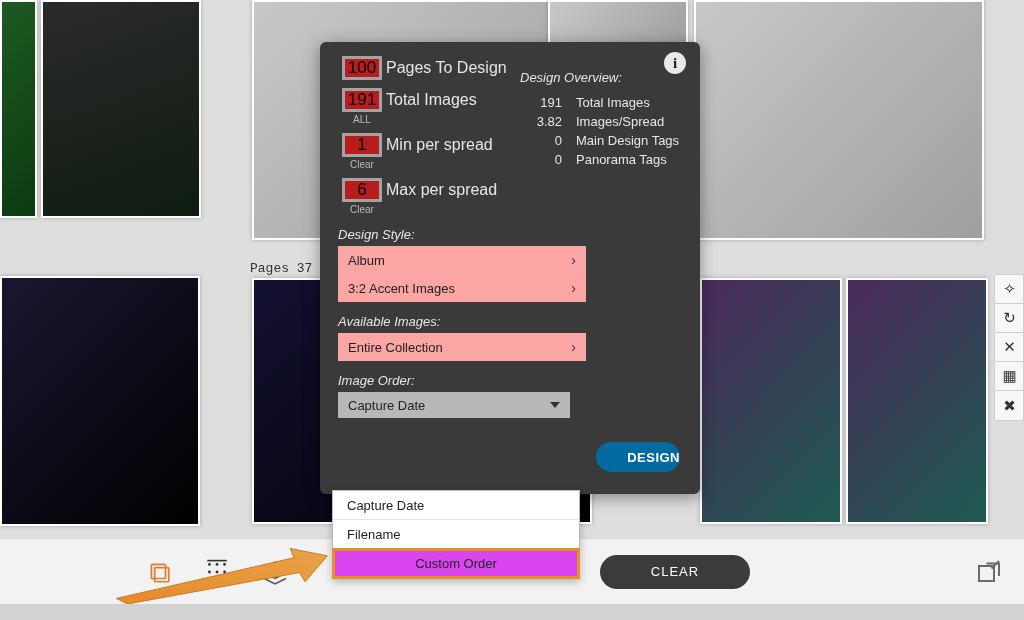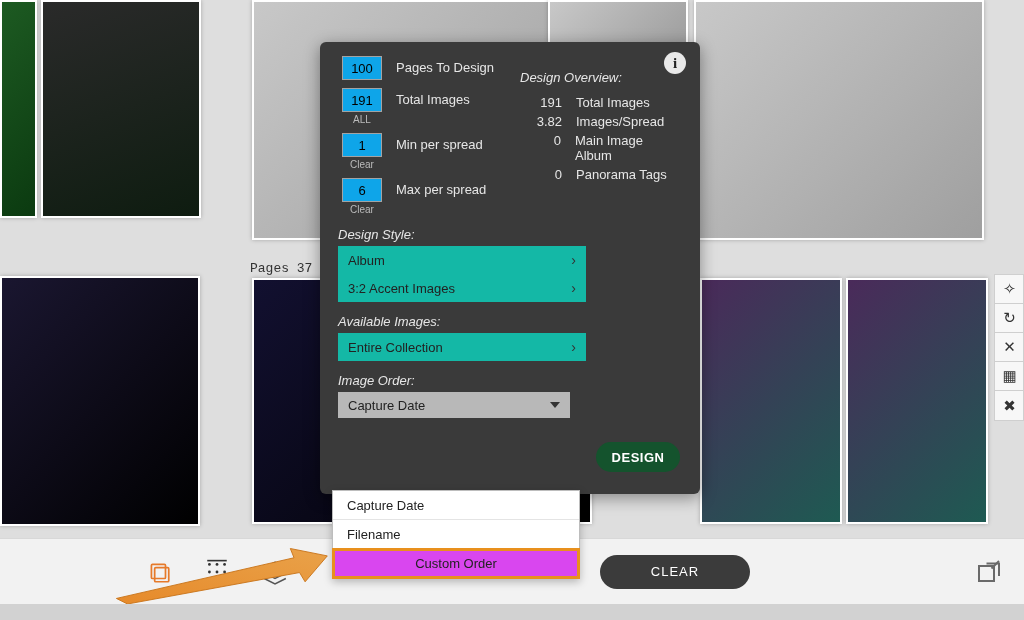--- a/index.html
+++ b/index.html
@@ -16,45 +16,45 @@
 
   
   .popover {
     position: absolute; left: 320px; top: 42px; width: 380px; height: 452px;
     background: #3a3a3a; color: #e6e6e6; border-radius: 6px; padding: 14px 18px 18px 18px;
     box-shadow: 0 4px 16px rgba(0,0,0,.4);
   }
   .row { display: flex; align-items: flex-start; margin-bottom: 8px; }
   .numcell { display: flex; flex-direction: column; align-items: center; width: 48px; }
   .numbox {
-    width: 40px; height: 24px; background: #0ea5e9; color: #000; font-size: 13px;
+    width: 40px; height: 24px; background: #b91c1c; color: #000; font-size: 17px;
     display: flex; align-items: center; justify-content: center;
-    border: 1px solid #a3a3a3;
+    border: 3px solid #a3a3a3;
   }
   .sublabel { font-size: 10px; color: #bbb; margin-top: 2px; cursor: pointer; }
-  .rowlabel { font-size: 13px; margin-left: 10px; line-height: 24px; }
+  .rowlabel { font-size: 16px; line-height: 24px; }
 
   .overview {
     position: absolute; left: 200px; top: 14px; width: 160px;
     font-size: 13px;
     margin-top: 14px;
   }
   .ov-title { font-style: italic; margin-bottom: 10px; }
   .ov-line { display: flex; margin-bottom: 4px; }
   .ov-num { width: 42px; text-align: right; margin-right: 14px; }
   .info-btn {
     position: absolute; right: 14px; top: 10px; width: 22px; height: 22px; border-radius: 50%;
     background: #e9e9e9; color: #222; font-weight: bold; font-family: Georgia, serif;
     display: flex; align-items: center; justify-content: center; cursor: pointer;
     font-size: 15px;
   }
 
   .sec-label { font-style: italic; font-size: 13px; margin-top: 12px; margin-bottom: 4px; }
   .select {
-    width: 248px; height: 28px; background: #14b8a6; color: #222; font-size: 13px;
+    width: 248px; height: 28px; background: #fca5a5; color: #222; font-size: 13px;
     display: flex; align-items: center; justify-content: space-between;
     padding: 0 10px; cursor: pointer; border: none;
   }
   .select .chev { font-size: 14px; color: #333; }
   .select.drop { background: #b8b8b8; height: 26px; width: 232px; }
   .select.drop .caret {
     width: 0; height: 0; border-left: 5px solid transparent; border-right: 5px solid transparent;
     border-top: 6px solid #333;
   }
 
@@ -69,23 +69,23 @@
     font-size: 13px; color: #222; cursor: pointer; border-bottom: 1px solid #e4e4e4;
   }
   .dropdown .opt:last-child { border-bottom: none; }
   .dropdown .opt.highlight {
     background: #d946ef; justify-content: center;
     outline: 3px solid #e8901d; outline-offset: -2px;
   }
 
   .design-btn {
     position: absolute; right: 20px; bottom: 22px;
-    width: 84px; height: 30px; border-radius: 15px; background: #14532d;
+    width: 84px; height: 30px; border-radius: 15px; background: #0369a1;
     color: #fff; font-weight: 600; letter-spacing: .5px; font-size: 13px;
-    display: flex; align-items: center; justify-content: center; cursor: pointer;
+    display: flex; align-items: center; justify-content: flex-end; cursor: pointer;
     border: none;
   }
 
   
   .toolbar {
     position: absolute; left: 0; bottom: 16px; width: 100%; height: 66px;
     background: #f2f2f2; border-top: 1px solid #d8d8d8;
     display: flex; align-items: center;
   }
   .tool-icons { display: flex; gap: 28px; margin-left: 144px; }
@@ -188,21 +188,21 @@
       <div class="ov-line">
           <span class="ov-num">191</span>
           <span>Total Images</span>
         </div>
       <div class="ov-line">
           <span class="ov-num">3.82</span>
           <span>Images/Spread</span>
         </div>
       <div class="ov-line">
           <span class="ov-num">0</span>
-          <span>Main Image Album</span>
+          <span>Main Design Tags</span>
         </div>
       <div class="ov-line">
           <span class="ov-num">0</span>
           <span>Panorama Tags</span>
         </div>
     </div>
 
     <div class="sec-label">Design Style:</div>
     <div class="select">
       <span>Album</span>

